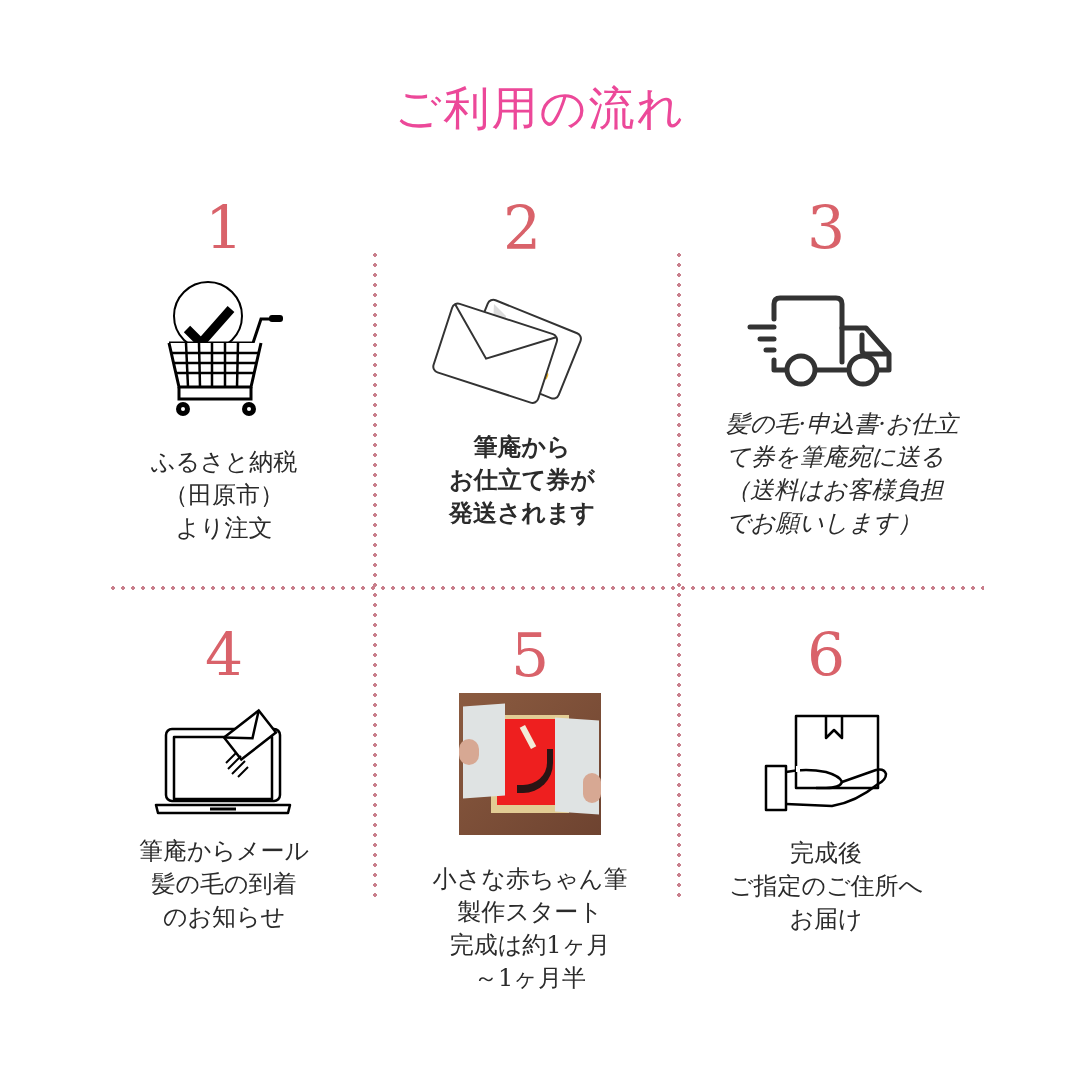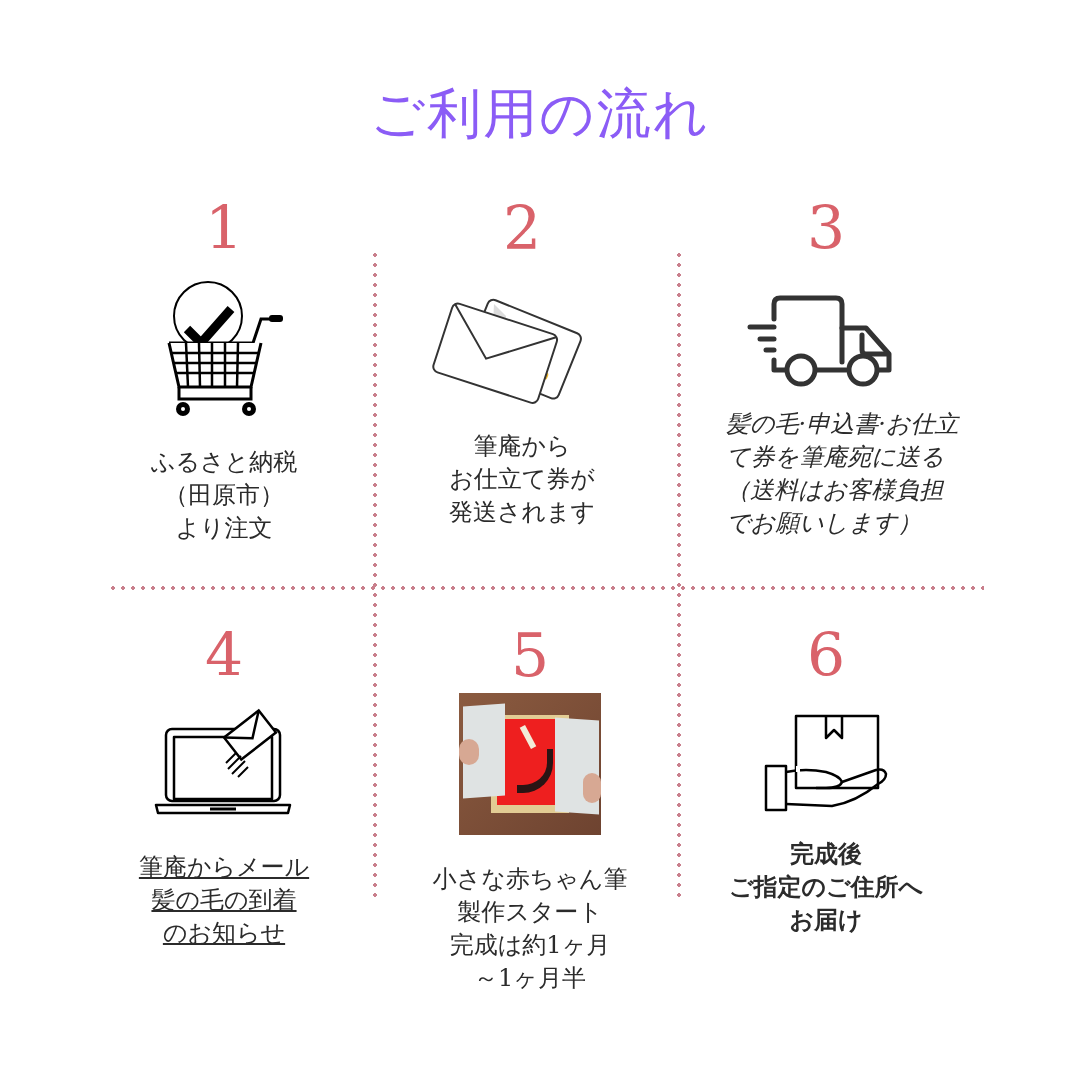--- a/index.html
+++ b/index.html
@@ -1,19 +1,19 @@
 <!DOCTYPE html>
 <html><head>
 <meta charset="utf-8">
 <style>
   html, body { margin:0; padding:0; background:#ffffff; }
   body { width:1080px; height:1080px; position:relative; overflow:hidden;
          font-family:"DejaVu Serif","Liberation Serif",serif; color:#2b2b2b; }
   .title { position:absolute; left:0; top:78px; width:1080px; text-align:center;
-           font-size:54px; letter-spacing:2px; color:#8b5cf6; }
+           font-size:46px; letter-spacing:2px; color:#ec4899; }
   .vline { position:absolute; width:4px;
            background-image:radial-gradient(circle, #c97f8c 1.6px, transparent 2px);
            background-size:4px 10px; background-repeat:repeat-y; }
   .hline { position:absolute; height:4px;
            background-image:radial-gradient(circle, #c97f8c 1.6px, transparent 2px);
            background-size:10px 4px; background-repeat:repeat-x; }
   .step { position:absolute; width:300px; text-align:center; }
   .num { font-size:60px; color:#d9626a; line-height:1; height:62px; }
   .icon { display:flex; justify-content:center; align-items:center; }
   .txt { font-size:24px; line-height:33px; color:#2b2b2b; white-space:pre-line; }
@@ -68,21 +68,21 @@
         <rect x="0" y="0" width="100" height="70" rx="6" fill="#fff" stroke="#333" stroke-width="2"></rect>
         <rect x="74" y="48" width="9" height="7" rx="2" fill="#f0b829"></rect>
       </g>
       <path d="M62 16 L58 100 L66 104 L74 28 Z" fill="#dcdcdc"></path>
       <g transform="translate(22,14) rotate(18)">
         <rect x="0" y="0" width="110" height="72" rx="6" fill="#fff" stroke="#333" stroke-width="2"></rect>
         <path d="M2 2 L48 44 L108 2" fill="none" stroke="#333" stroke-width="2"></path>
       </g>
     </svg>
   </div>
-  <div class="txt" style="margin-top:12px;">筆庵から
+  <div class="txt" style="margin-top:12px;font-weight:bold;">筆庵から
 お仕立て券が
 発送されます</div>
 </div>
 
 <div class="step" style="left:676px; top:198px;">
   <div class="num">3</div>
   <div class="icon" style="height:120px; margin-top:22px;">
     <svg width="160" height="100" viewBox="0 0 160 100">
       <g fill="none" stroke="#333" stroke-width="5" stroke-linecap="round" stroke-linejoin="round">
         <line x1="4" y1="35" x2="28" y2="35"></line>
@@ -119,21 +119,21 @@
         <path d="M-22 -14 L0 4 L22 -14" fill="none" stroke="#000" stroke-width="2.5"></path>
       </g>
       <g stroke="#000" stroke-width="2">
         <line x1="72" y1="56" x2="82" y2="46"></line>
           <line x1="74" y1="62" x2="87" y2="49"></line>
           <line x1="78" y1="67" x2="91" y2="54"></line>
           <line x1="84" y1="70" x2="94" y2="60"></line>
       </g>
     </svg>
   </div>
-  <div class="txt" style="margin-top:24px;text-decoration:underline;">筆庵からメール
+  <div class="txt" style="margin-top:8px;">筆庵からメール
 髪の毛の到着
 のお知らせ</div>
 </div>
 
 <div class="step" style="left:380px; top:625px;">
   <div class="num">5</div>
   <div class="photo" style="margin-top:6px;">
     <div style="position:absolute; left:0; top:0; right:0; bottom:0; background:linear-gradient(135deg,#8b5b40,#6e4330);"></div>
     <div style="position:absolute; left:32px; top:22px; width:78px; height:98px; background:#e2cc94;"></div>
     <div style="position:absolute; left:38px; top:26px; width:66px; height:86px; background:#ee1f1f;"></div>
@@ -157,16 +157,16 @@
       <g fill="none" stroke="#000" stroke-width="2.5" stroke-linejoin="round">
         <rect x="40" y="10" width="82" height="72"></rect>
         <path d="M70 10 L70 32 L78 24 L86 32 L86 10"></path>
         <rect x="10" y="60" width="20" height="44"></rect>
         <path d="M30 66 Q50 62 70 66 Q84 70 86 76 Q84 82 70 82 L60 82"></path>
         <path d="M86 76 L120 64 Q128 62 130 68 Q130 74 122 78 Q100 96 76 100 L30 98"></path>
       </g>
       <rect x="40" y="60" width="4" height="6" fill="#fff"></rect>
     </svg>
   </div>
-  <div class="txt" style="margin-top:16px;font-weight:bold;">完成後
+  <div class="txt" style="margin-top:16px;">完成後
 ご指定のご住所へ
 お届け</div>
 </div>
 
 </body></html>

